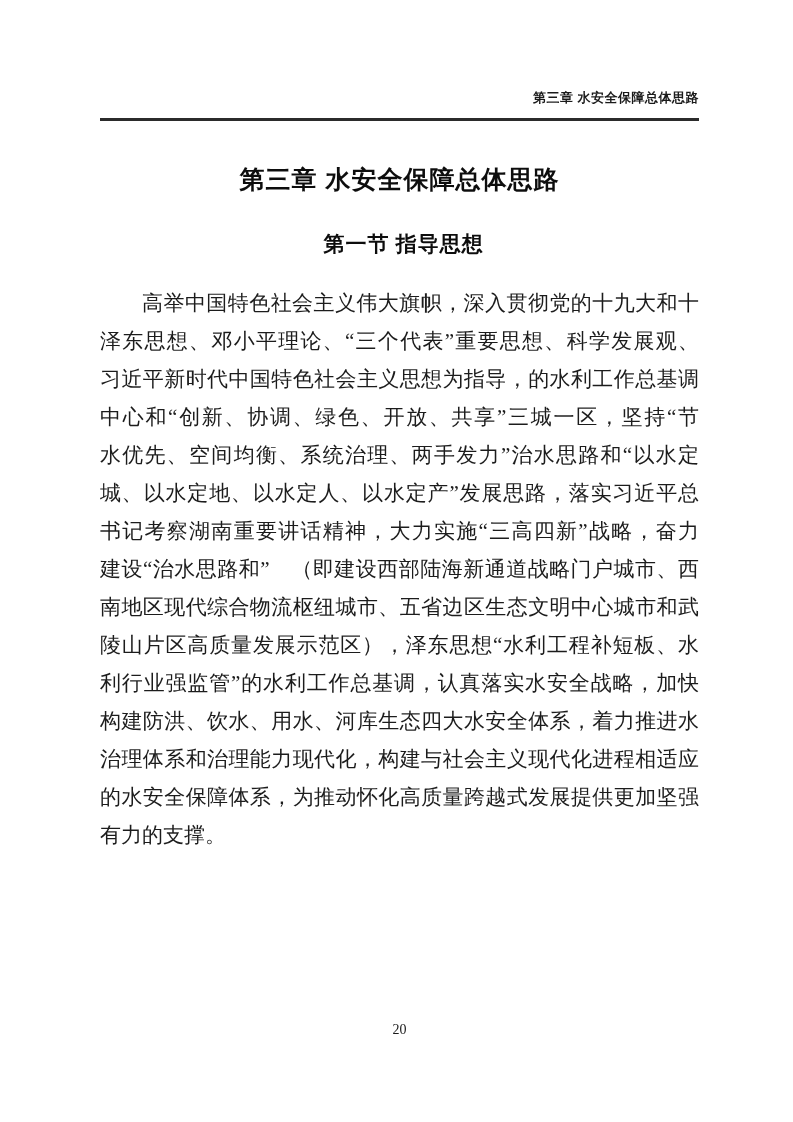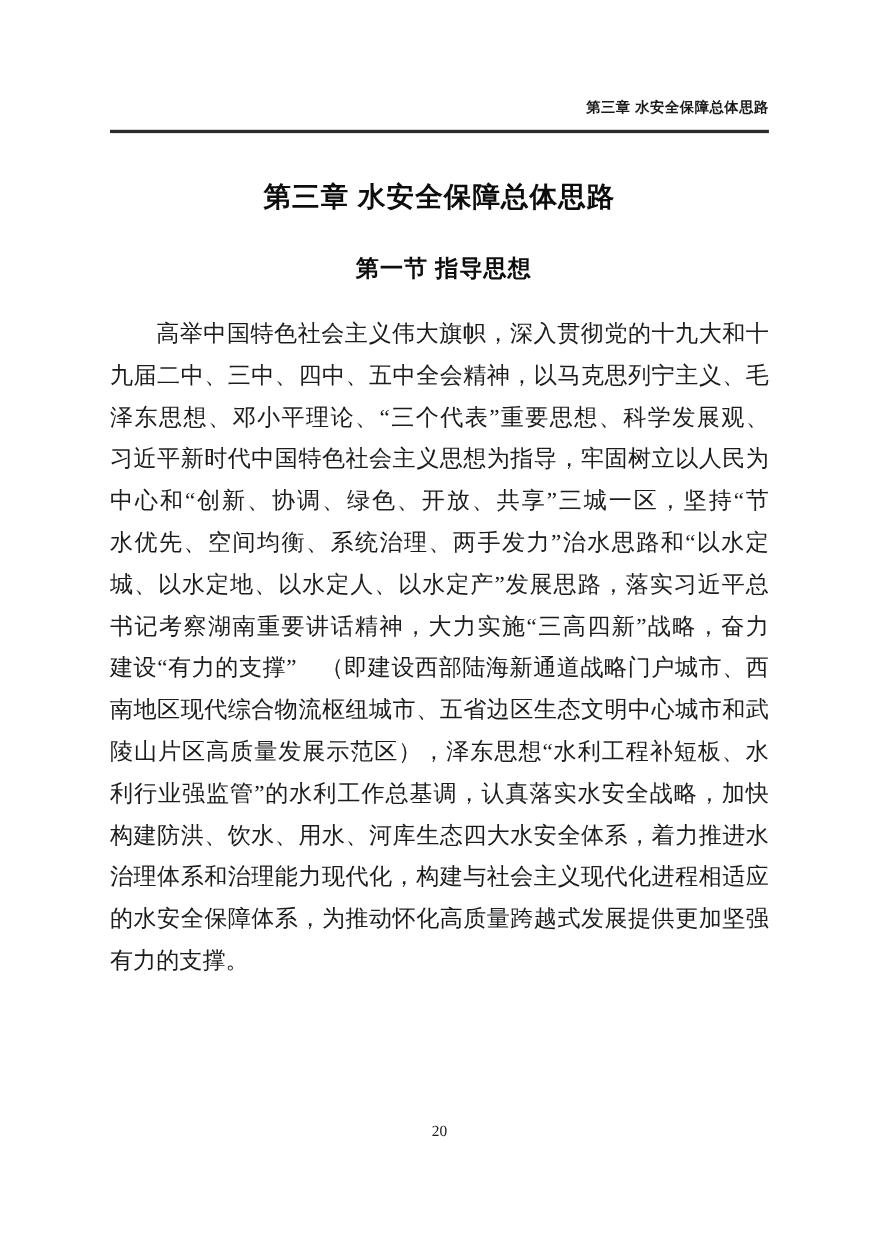--- a/index.html
+++ b/index.html
@@ -108,28 +108,27 @@
   </div>
 
   <div class="header-rule"></div>
 
   <h1 class="chapter-title">第三章 水安全保障总体思路</h1>
 
   <h2 class="section-title">第一节 指导思想</h2>
 
   <div class="paragraph">
       <div class="body-line first-line">高举中国特色社会主义伟大旗帜，深入贯彻党的十九大和十</div>
-      <div class="body-line">九届二中、三中、四中、五中全会精神，以马克思列宁主义、毛</div>
       <div class="body-line">泽东思想、邓小平理论、“三个代表”重要思想、科学发展观、</div>
-      <div class="body-line">习近平新时代中国特色社会主义思想为指导，牢固树立以人民为</div>
+      <div class="body-line">习近平新时代中国特色社会主义思想为指导，的水利工作总基调</div>
       <div class="body-line">中心和“创新、协调、绿色、开放、共享”三城一区，坚持“节</div>
       <div class="body-line">水优先、空间均衡、系统治理、两手发力”治水思路和“以水定</div>
       <div class="body-line">城、以水定地、以水定人、以水定产”发展思路，落实习近平总</div>
       <div class="body-line">书记考察湖南重要讲话精神，大力实施“三高四新”战略，奋力</div>
-      <div class="body-line">建设“有力的支撑”　（即建设西部陆海新通道战略门户城市、西</div>
+      <div class="body-line">建设“治水思路和”　（即建设西部陆海新通道战略门户城市、西</div>
       <div class="body-line">南地区现代综合物流枢纽城市、五省边区生态文明中心城市和武</div>
       <div class="body-line">陵山片区高质量发展示范区），泽东思想“水利工程补短板、水</div>
       <div class="body-line">利行业强监管”的水利工作总基调，认真落实水安全战略，加快</div>
       <div class="body-line">构建防洪、饮水、用水、河库生态四大水安全体系，着力推进水</div>
       <div class="body-line">治理体系和治理能力现代化，构建与社会主义现代化进程相适应</div>
       <div class="body-line">的水安全保障体系，为推动怀化高质量跨越式发展提供更加坚强</div>
       <div class="body-line last-line">有力的支撑。</div>
     </div>
 
   <div class="page-number">20</div>

